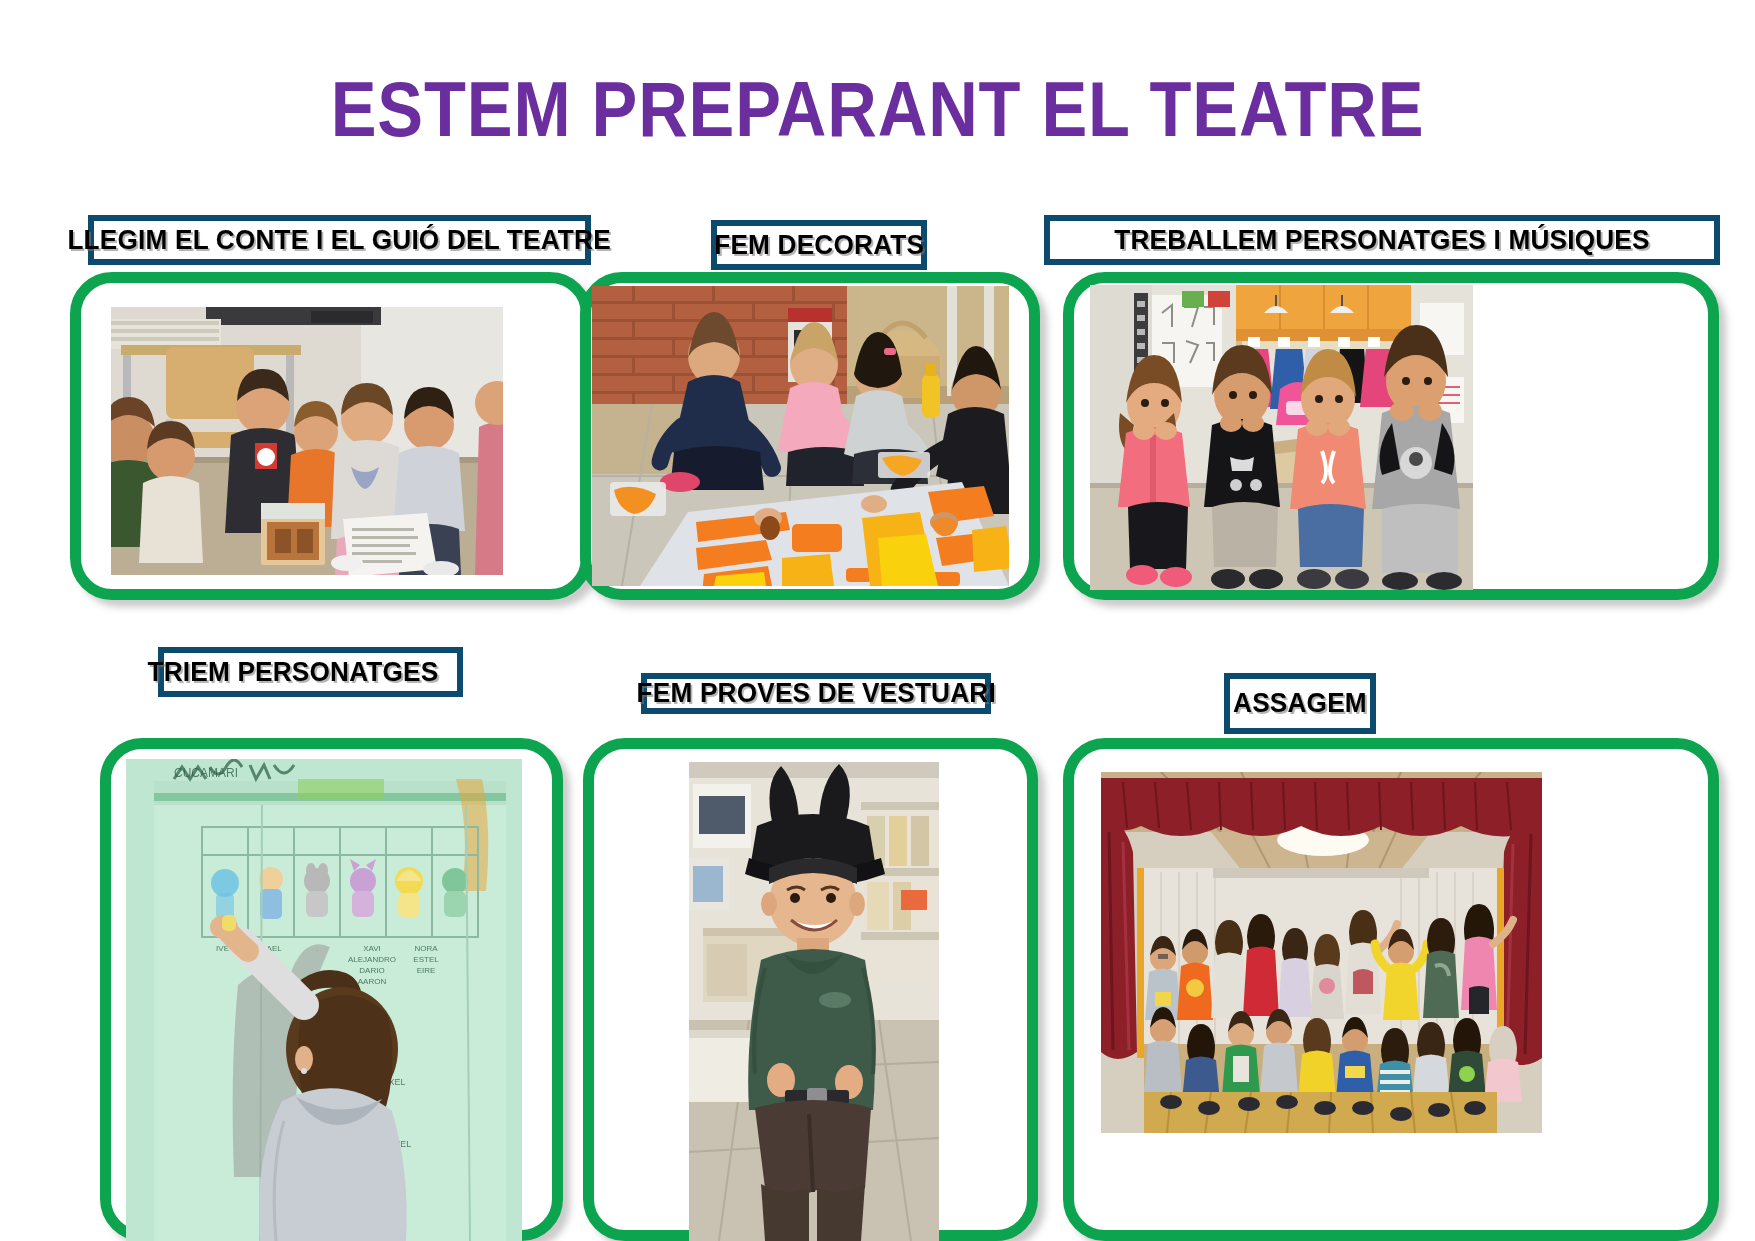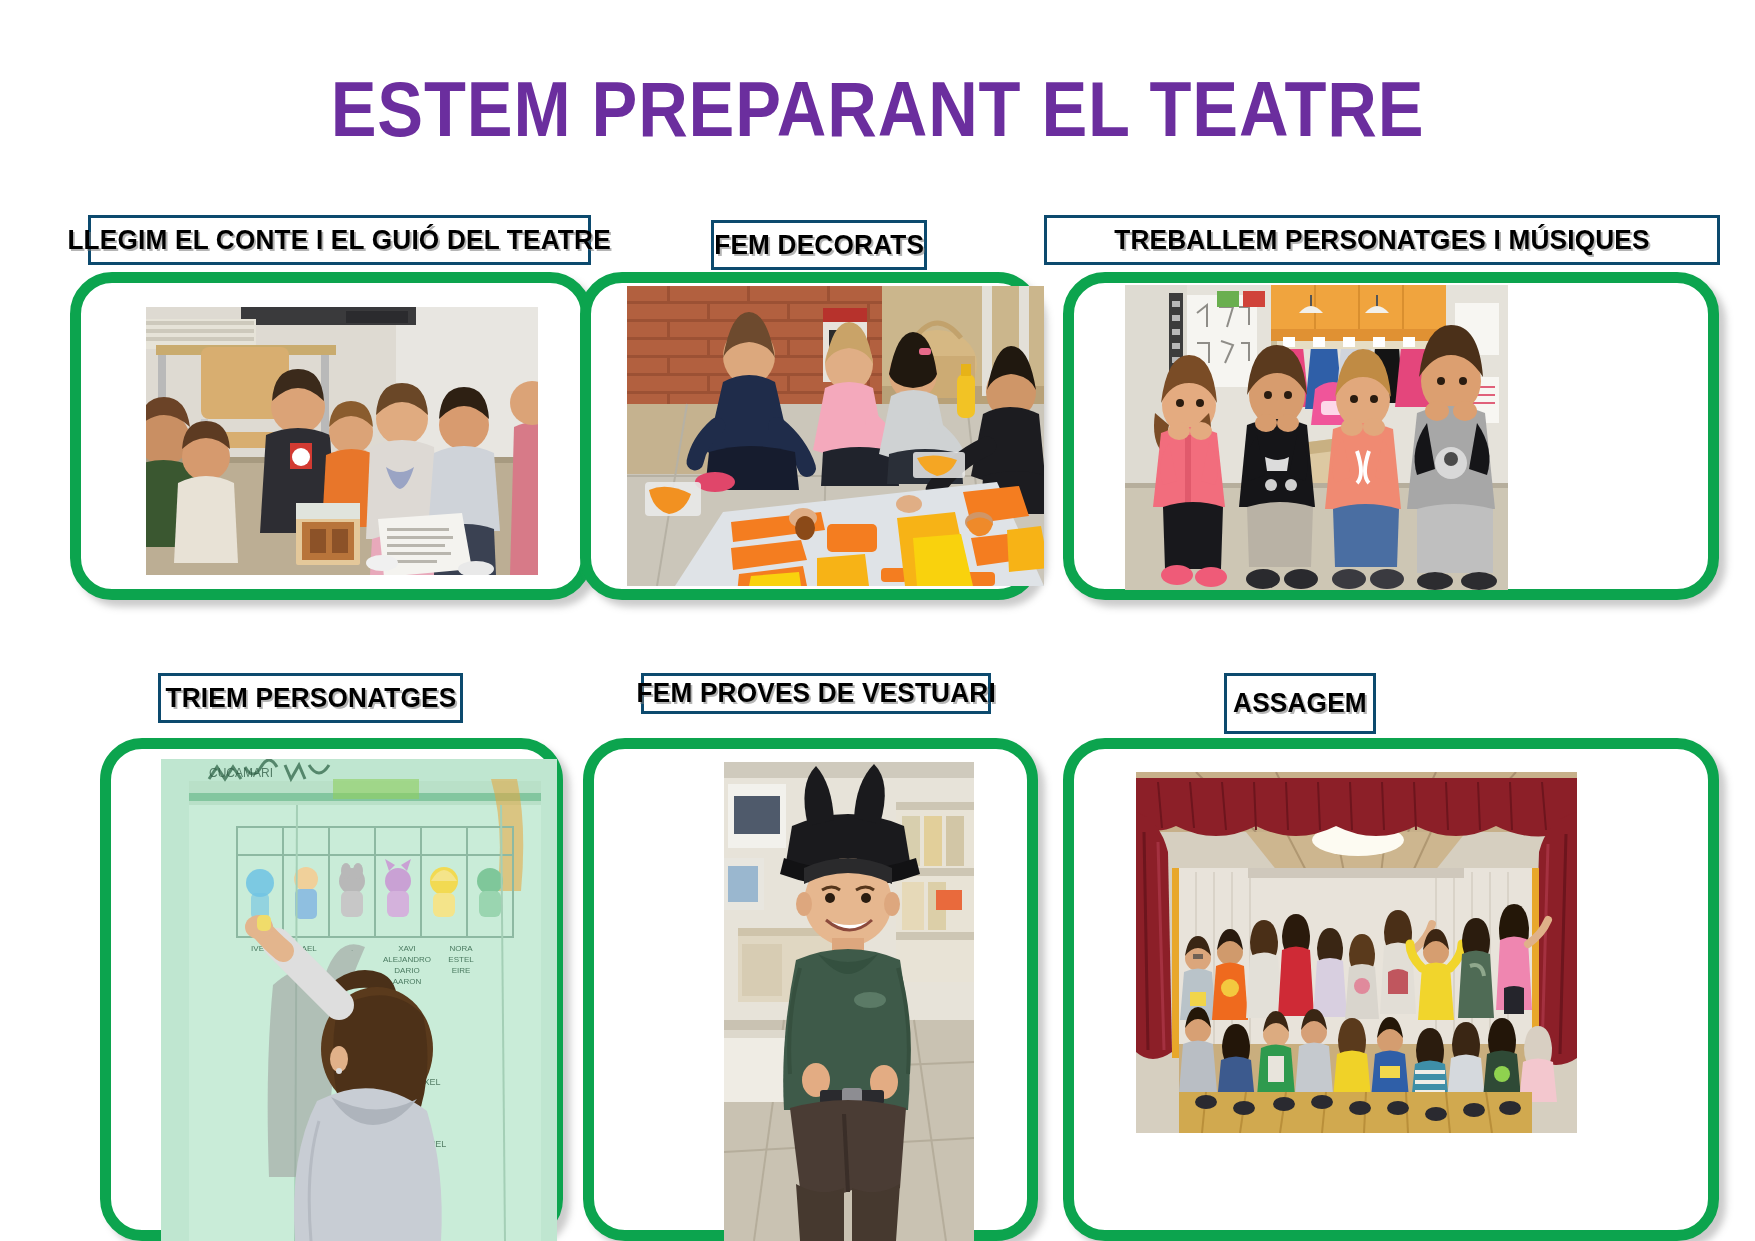--- a/index.html
+++ b/index.html
@@ -29,21 +29,21 @@
     letter-spacing: 1px;
     line-height: 1;
     transform: scaleX(0.88);
     transform-origin: center center;
     white-space: nowrap;
   }
 
   
   .caption-box {
     position: absolute;
-    border: 3px solid #0c4a6e;
+    border: 6px solid #0c4a6e;
     background: #ffffff;
     box-sizing: border-box;
     display: flex;
     align-items: center;
     justify-content: center;
     padding: 0 14px;
   }
   .caption-text {
     font-family: "Liberation Sans", sans-serif;
     font-weight: bold;
@@ -62,39 +62,38 @@
     border-radius: 42px;
     background: #ffffff;
     box-sizing: border-box;
     box-shadow: 7px 7px 7px rgba(140,140,140,0.45);
     overflow: hidden;
   }
   .photo {
     position: absolute;
     overflow: hidden;
     background: #3b82f6;
-    margin-left: 35px;
   }
   .photo svg { display: block; }
 
   
   #cap-1 { left: 88px;  top: 215px; width: 503px; height: 50px; }
   #cap-2 { left: 711px; top: 220px; width: 216px; height: 50px; }
   #cap-3 { left: 1044px;top: 215px; width: 676px; height: 50px; justify-content: center; }
 
   #frame-1 { left: 70px;   top: 272px;  width: 522px; height: 328px; }
   #frame-2 { left: 580px;  top: 272px;  width: 460px; height: 328px; }
   #frame-3 { left: 1063px; top: 272px;  width: 656px; height: 328px; }
 
   #img-1 { left: 111px;  top: 307px; width: 392px; height: 268px; }
   #img-2 { left: 592px;  top: 286px; width: 417px; height: 300px; }
   #img-3 { left: 1090px; top: 285px; width: 383px; height: 305px; }
 
   
-  #cap-4 { left: 158px;  top: 673px; width: 305px; height: 50px; }
+  #cap-4 { left: 158px;  top: 647px; width: 305px; height: 50px; justify-content: flex-end; }
   #cap-5 { left: 641px;  top: 673px; width: 350px; height: 41px; }
   #cap-6 { left: 1224px; top: 673px; width: 152px; height: 61px; }
 
   #frame-4 { left: 100px;  top: 738px; width: 463px; height: 503px; }
   #frame-5 { left: 583px;  top: 738px; width: 455px; height: 503px; }
   #frame-6 { left: 1063px; top: 738px; width: 656px; height: 503px; }
 
   #img-4 { left: 126px;  top: 759px; width: 396px; height: 482px; }
   #img-5 { left: 689px;  top: 762px; width: 250px; height: 479px; }
   #img-6 { left: 1101px; top: 772px; width: 441px; height: 361px; }

